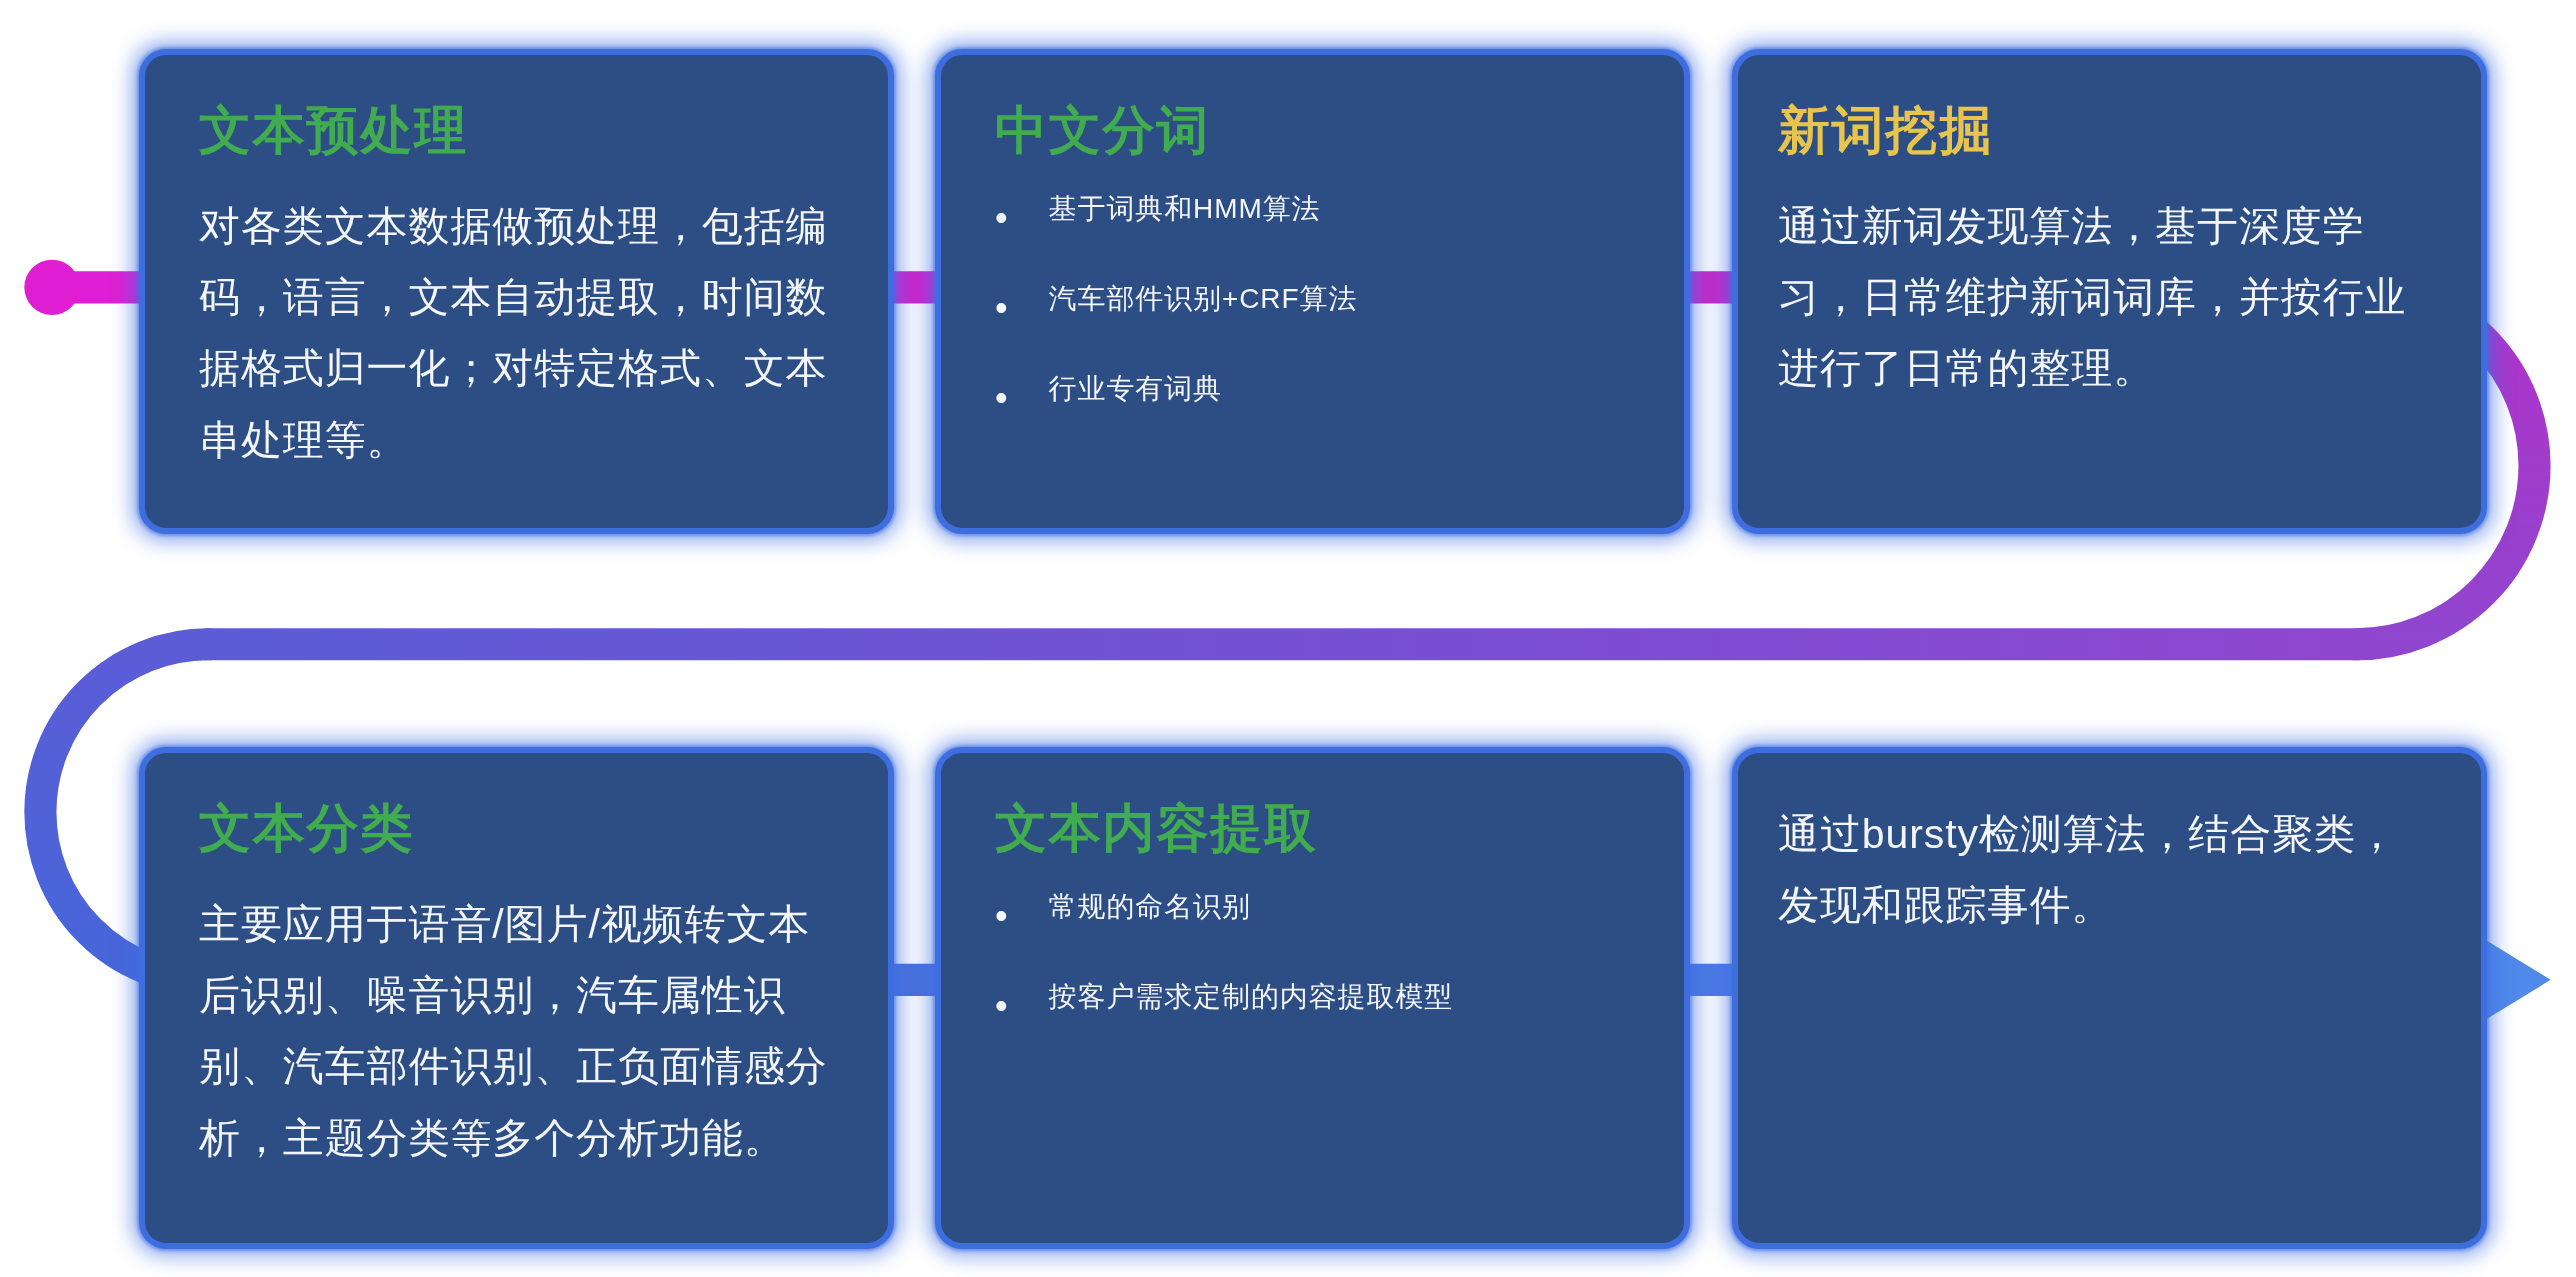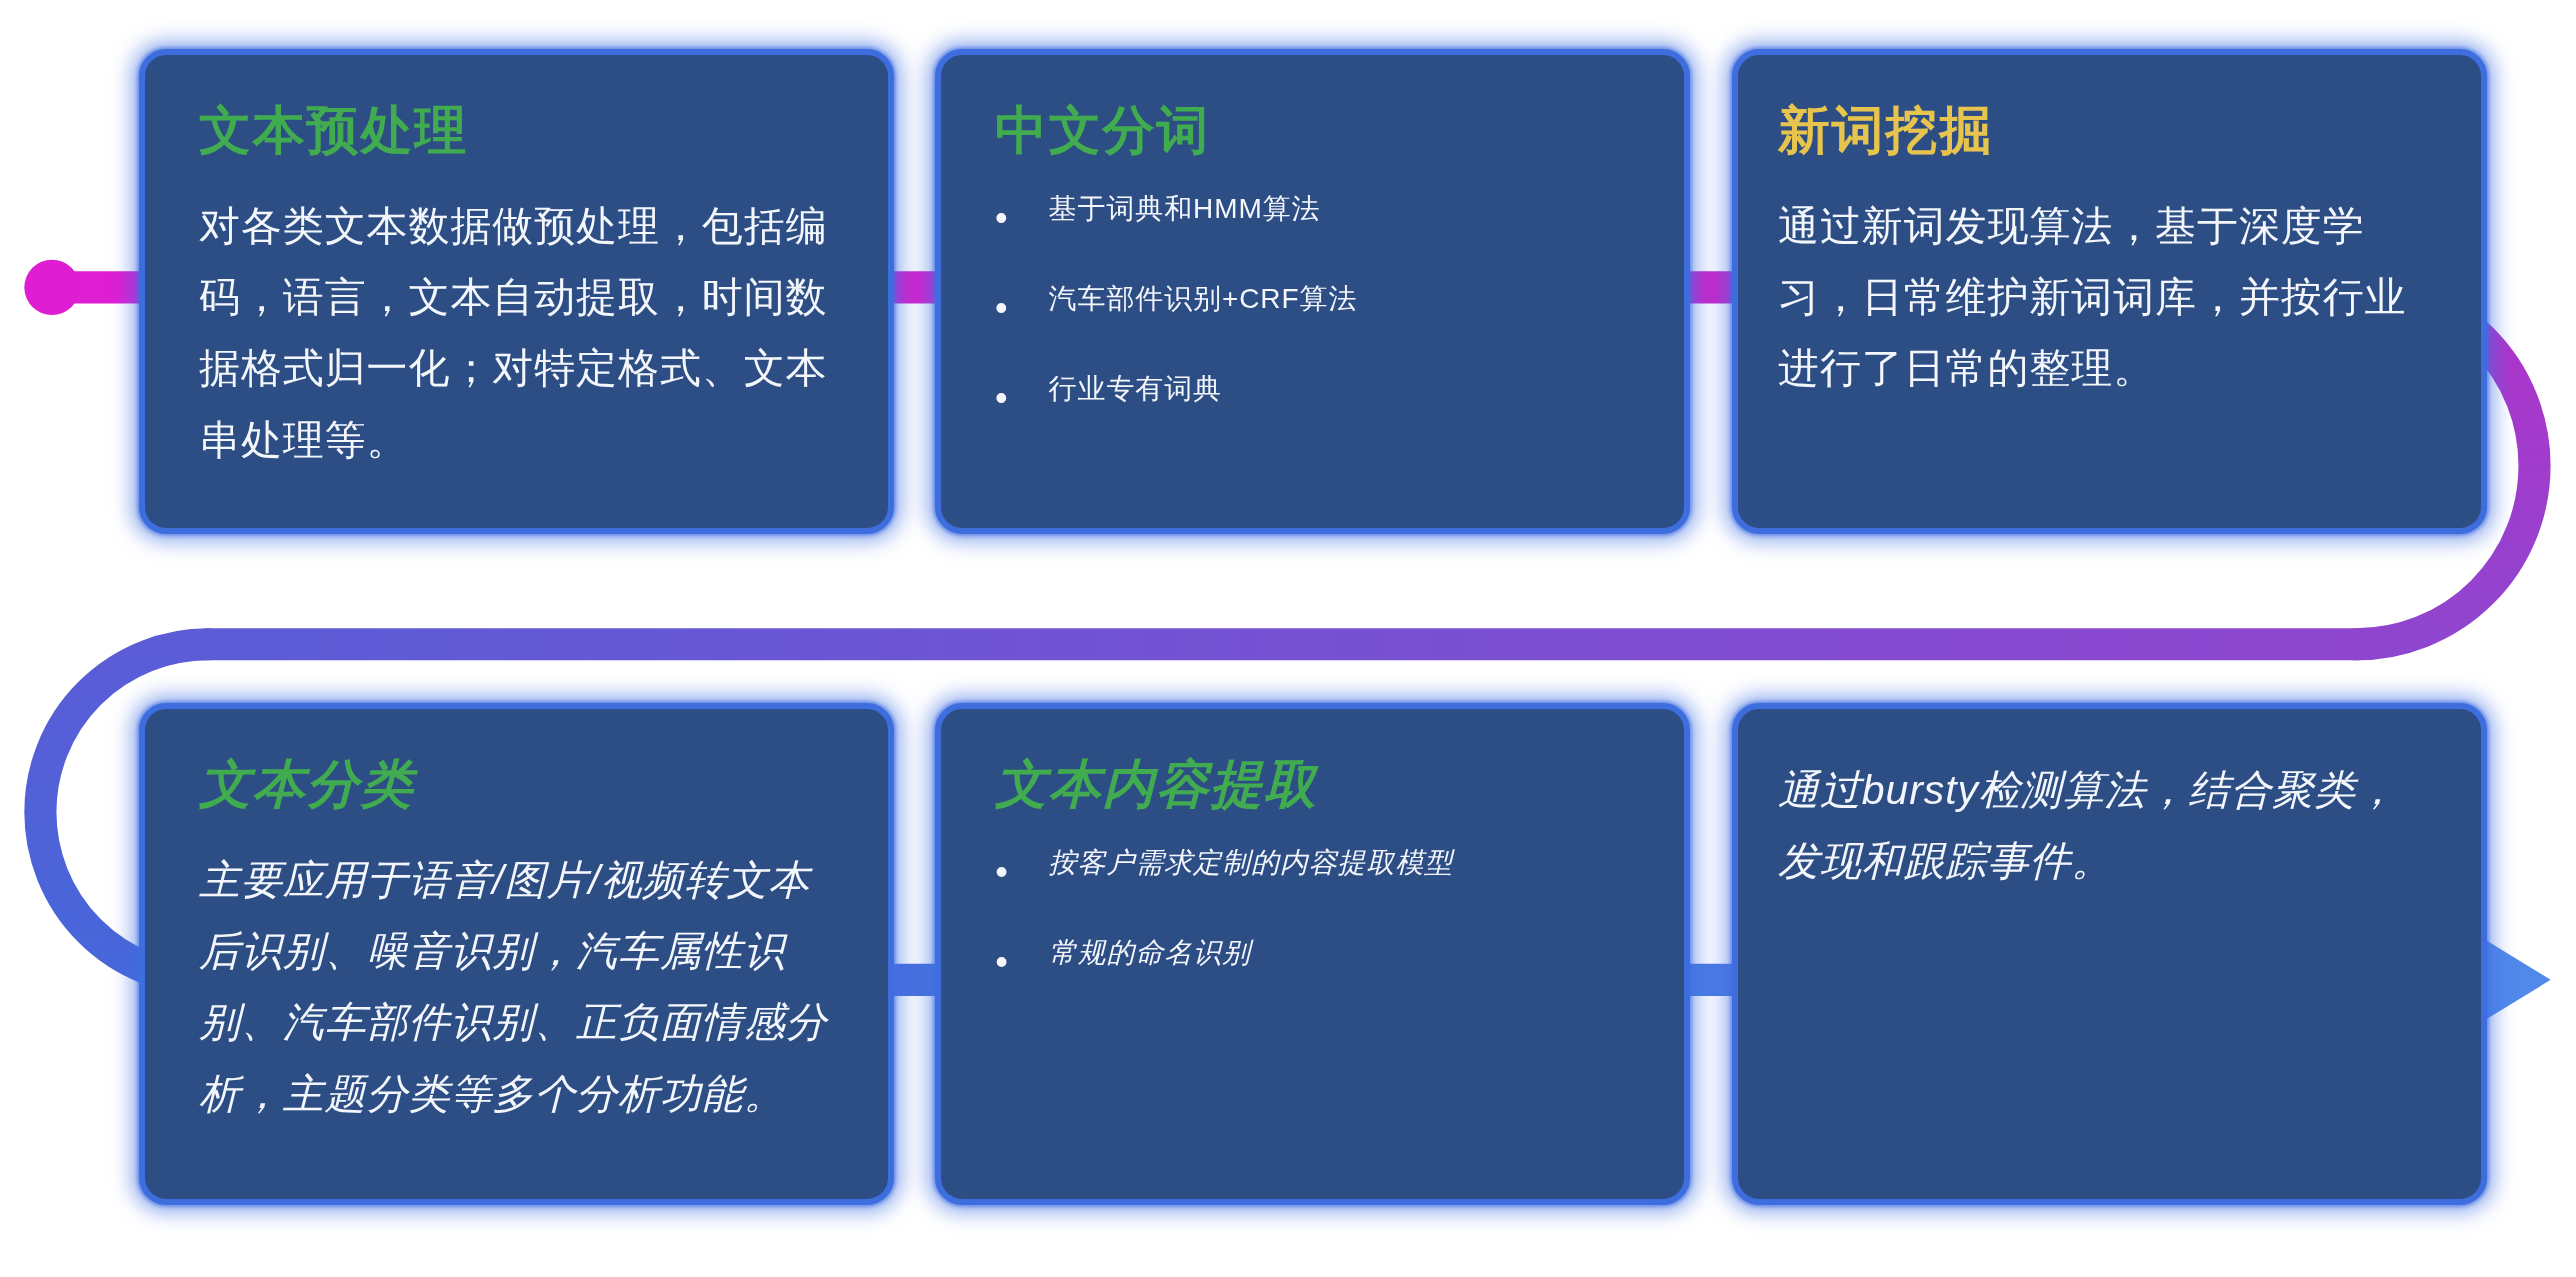--- a/index.html
+++ b/index.html
@@ -20,21 +20,21 @@
     width:755px;
     box-sizing:border-box;
     background:var(--card-bg,#2d4d85);
     border:6.2px solid var(--card-border,#3e6edd);
     border-radius:27px;
     box-shadow:0 0 19.6px 7.1px rgba(63,112,226,0.55), 0 0 3.6px 1.8px rgba(63,112,226,0.6);
     padding:46px 52px 36px 54px;
     z-index:2;
   }
   .row1{top:49px;height:485px;}
-  .row2{top:703px;height:502px;font-style:italic;}
+  .row2{top:747px;height:502px;}
   .col1{left:123px;}
   .col2{left:919px;}
   .col3{left:1716px;padding-left:40px;}
   .card-title{
     margin:0 0 30px 0;
     font-size:52px;
     font-weight:700;
     letter-spacing:1.8px;
     line-height:1.15;
   }
@@ -137,24 +137,24 @@
 
   <div class="card row2 col1">
     <h2 class="card-title green">文本分类</h2>
     <p class="card-body">主要应用于语音/图片/视频转文本后识别、噪音识别，汽车属性识别、汽车部件识别、正负面情感分析，主题分类等多个分析功能。</p>
   </div>
 
   <div class="card row2 col2">
     <h2 class="card-title green">文本内容提取</h2>
     <ul class="card-bullets">
       <li>
-          <span>按客户需求定制的内容提取模型</span>
+          <span>常规的命名识别</span>
         </li>
       <li>
-          <span>常规的命名识别</span>
+          <span>按客户需求定制的内容提取模型</span>
         </li>
     </ul>
   </div>
 
   <div class="card row2 col3">
     <p class="card-body">通过bursty检测算法，结合聚类，发现和跟踪事件。</p>
   </div>
 
 </div>
 

